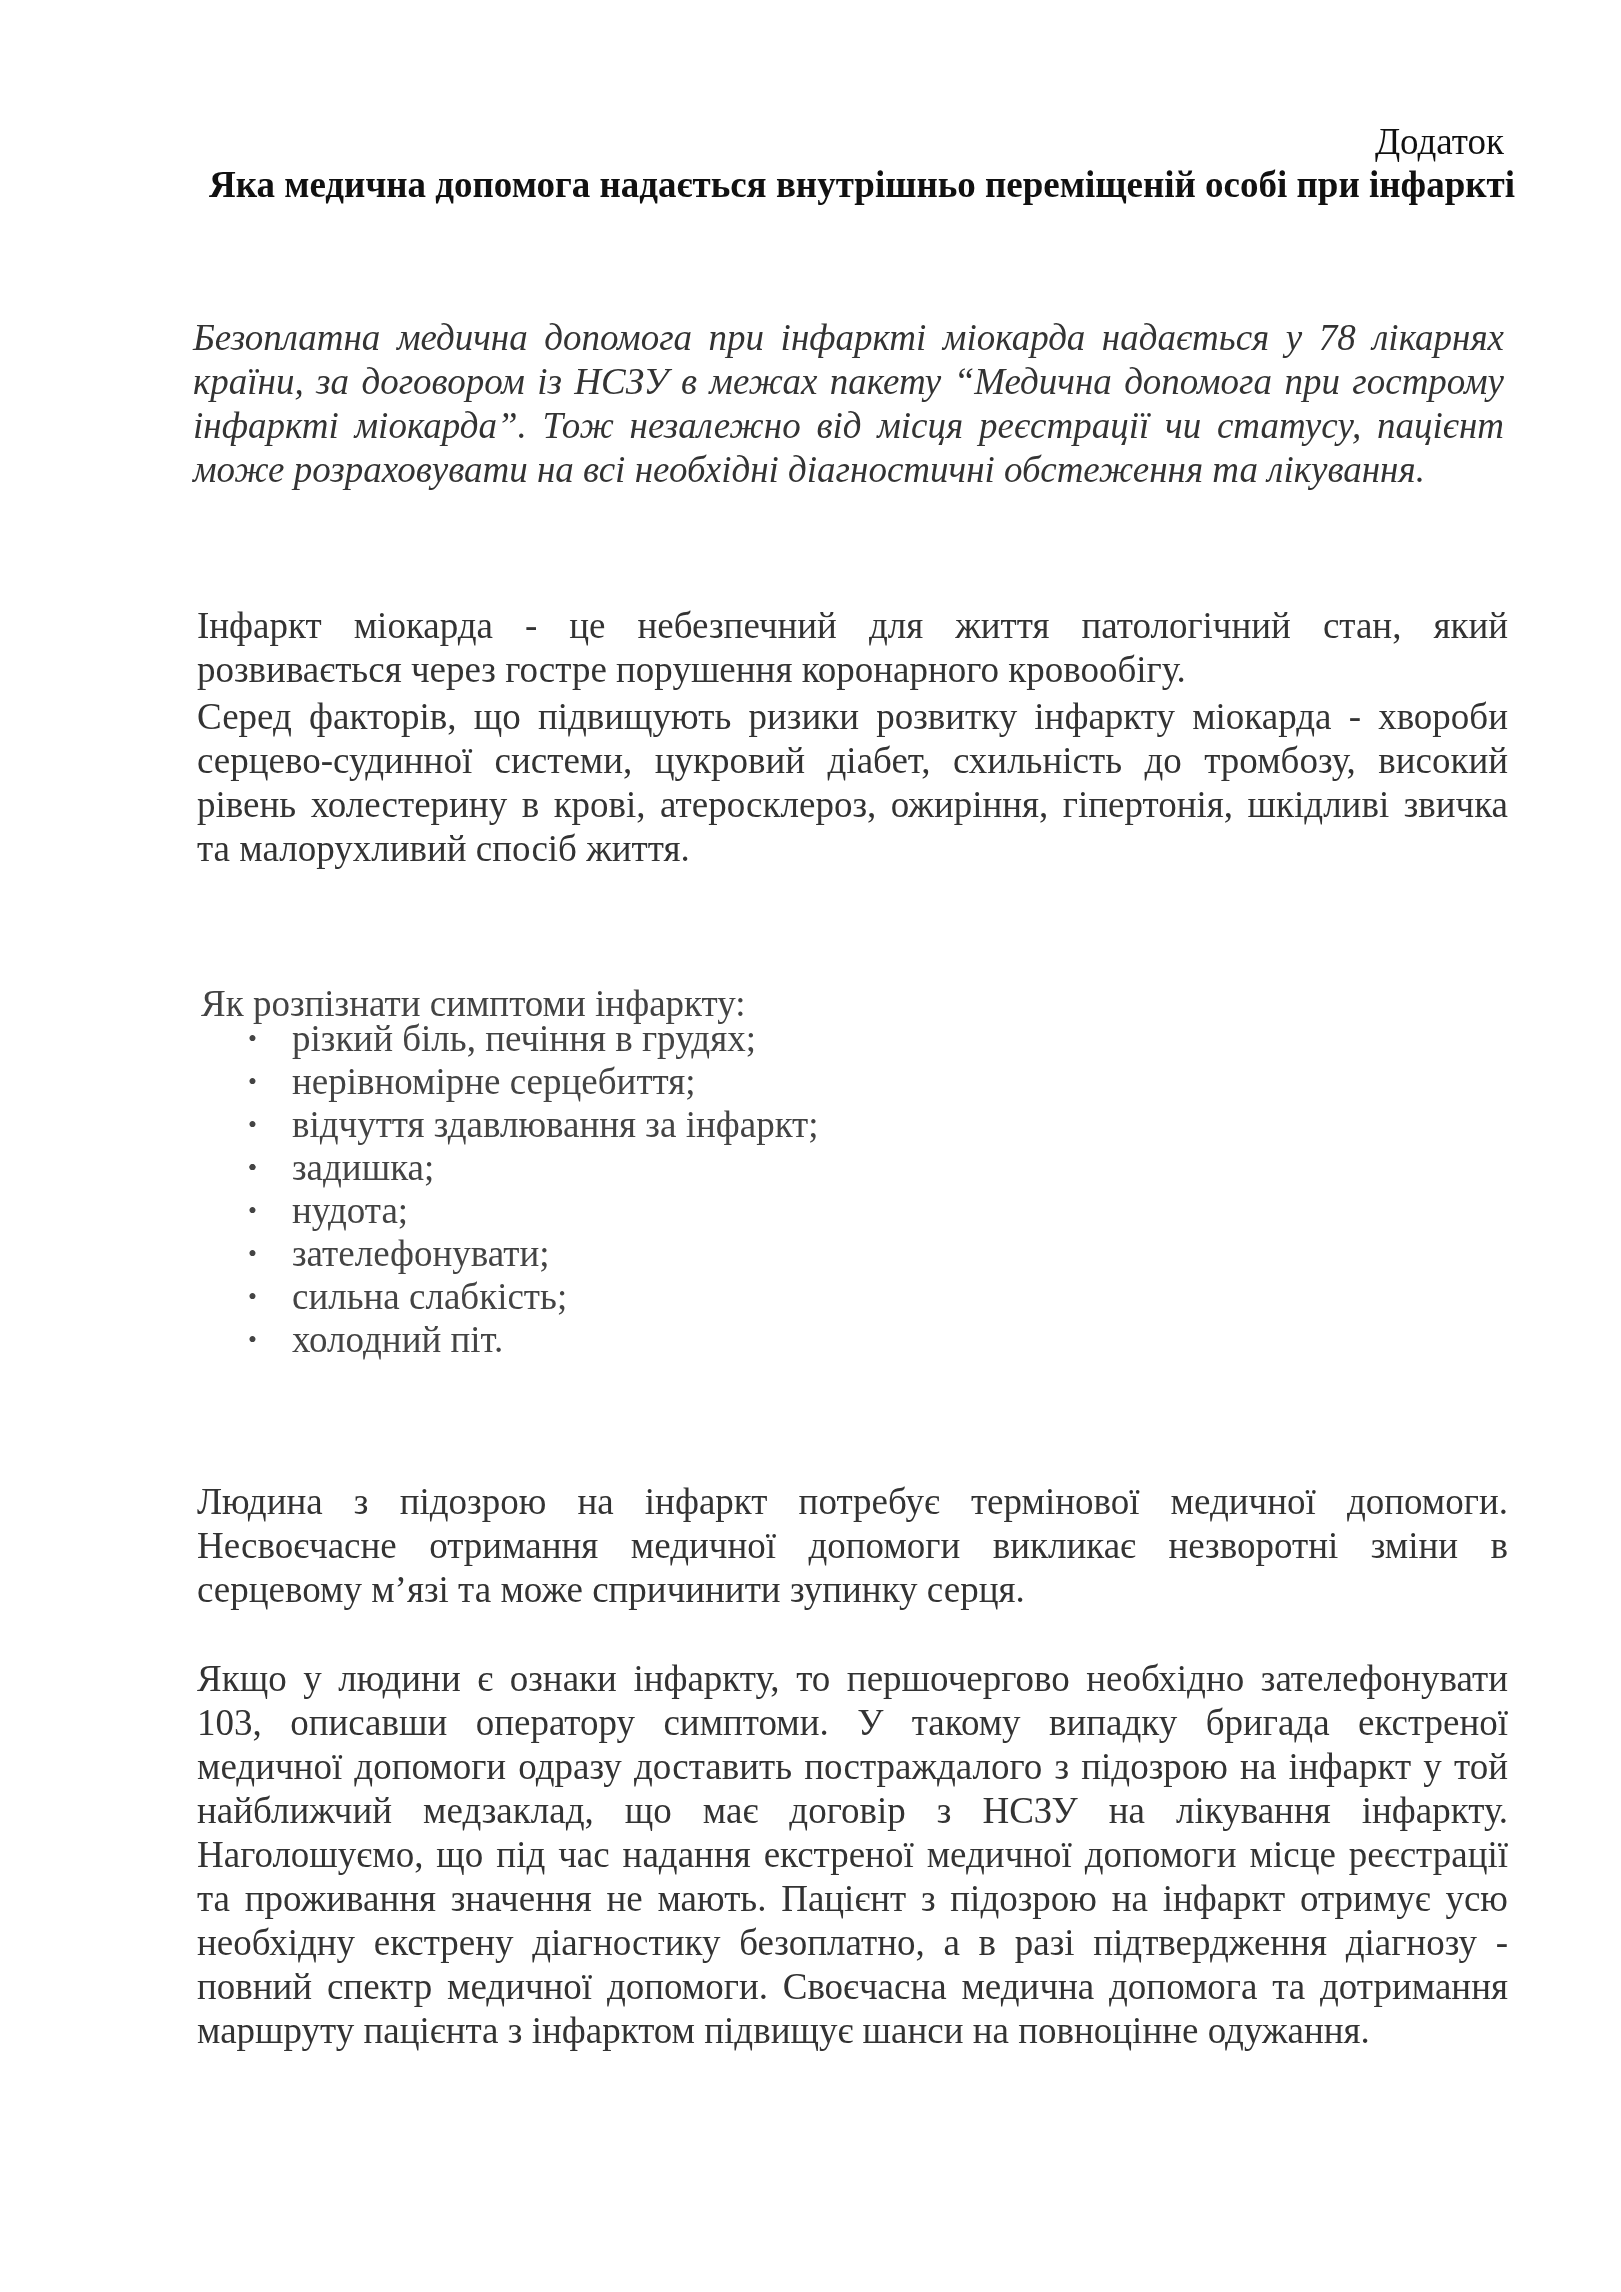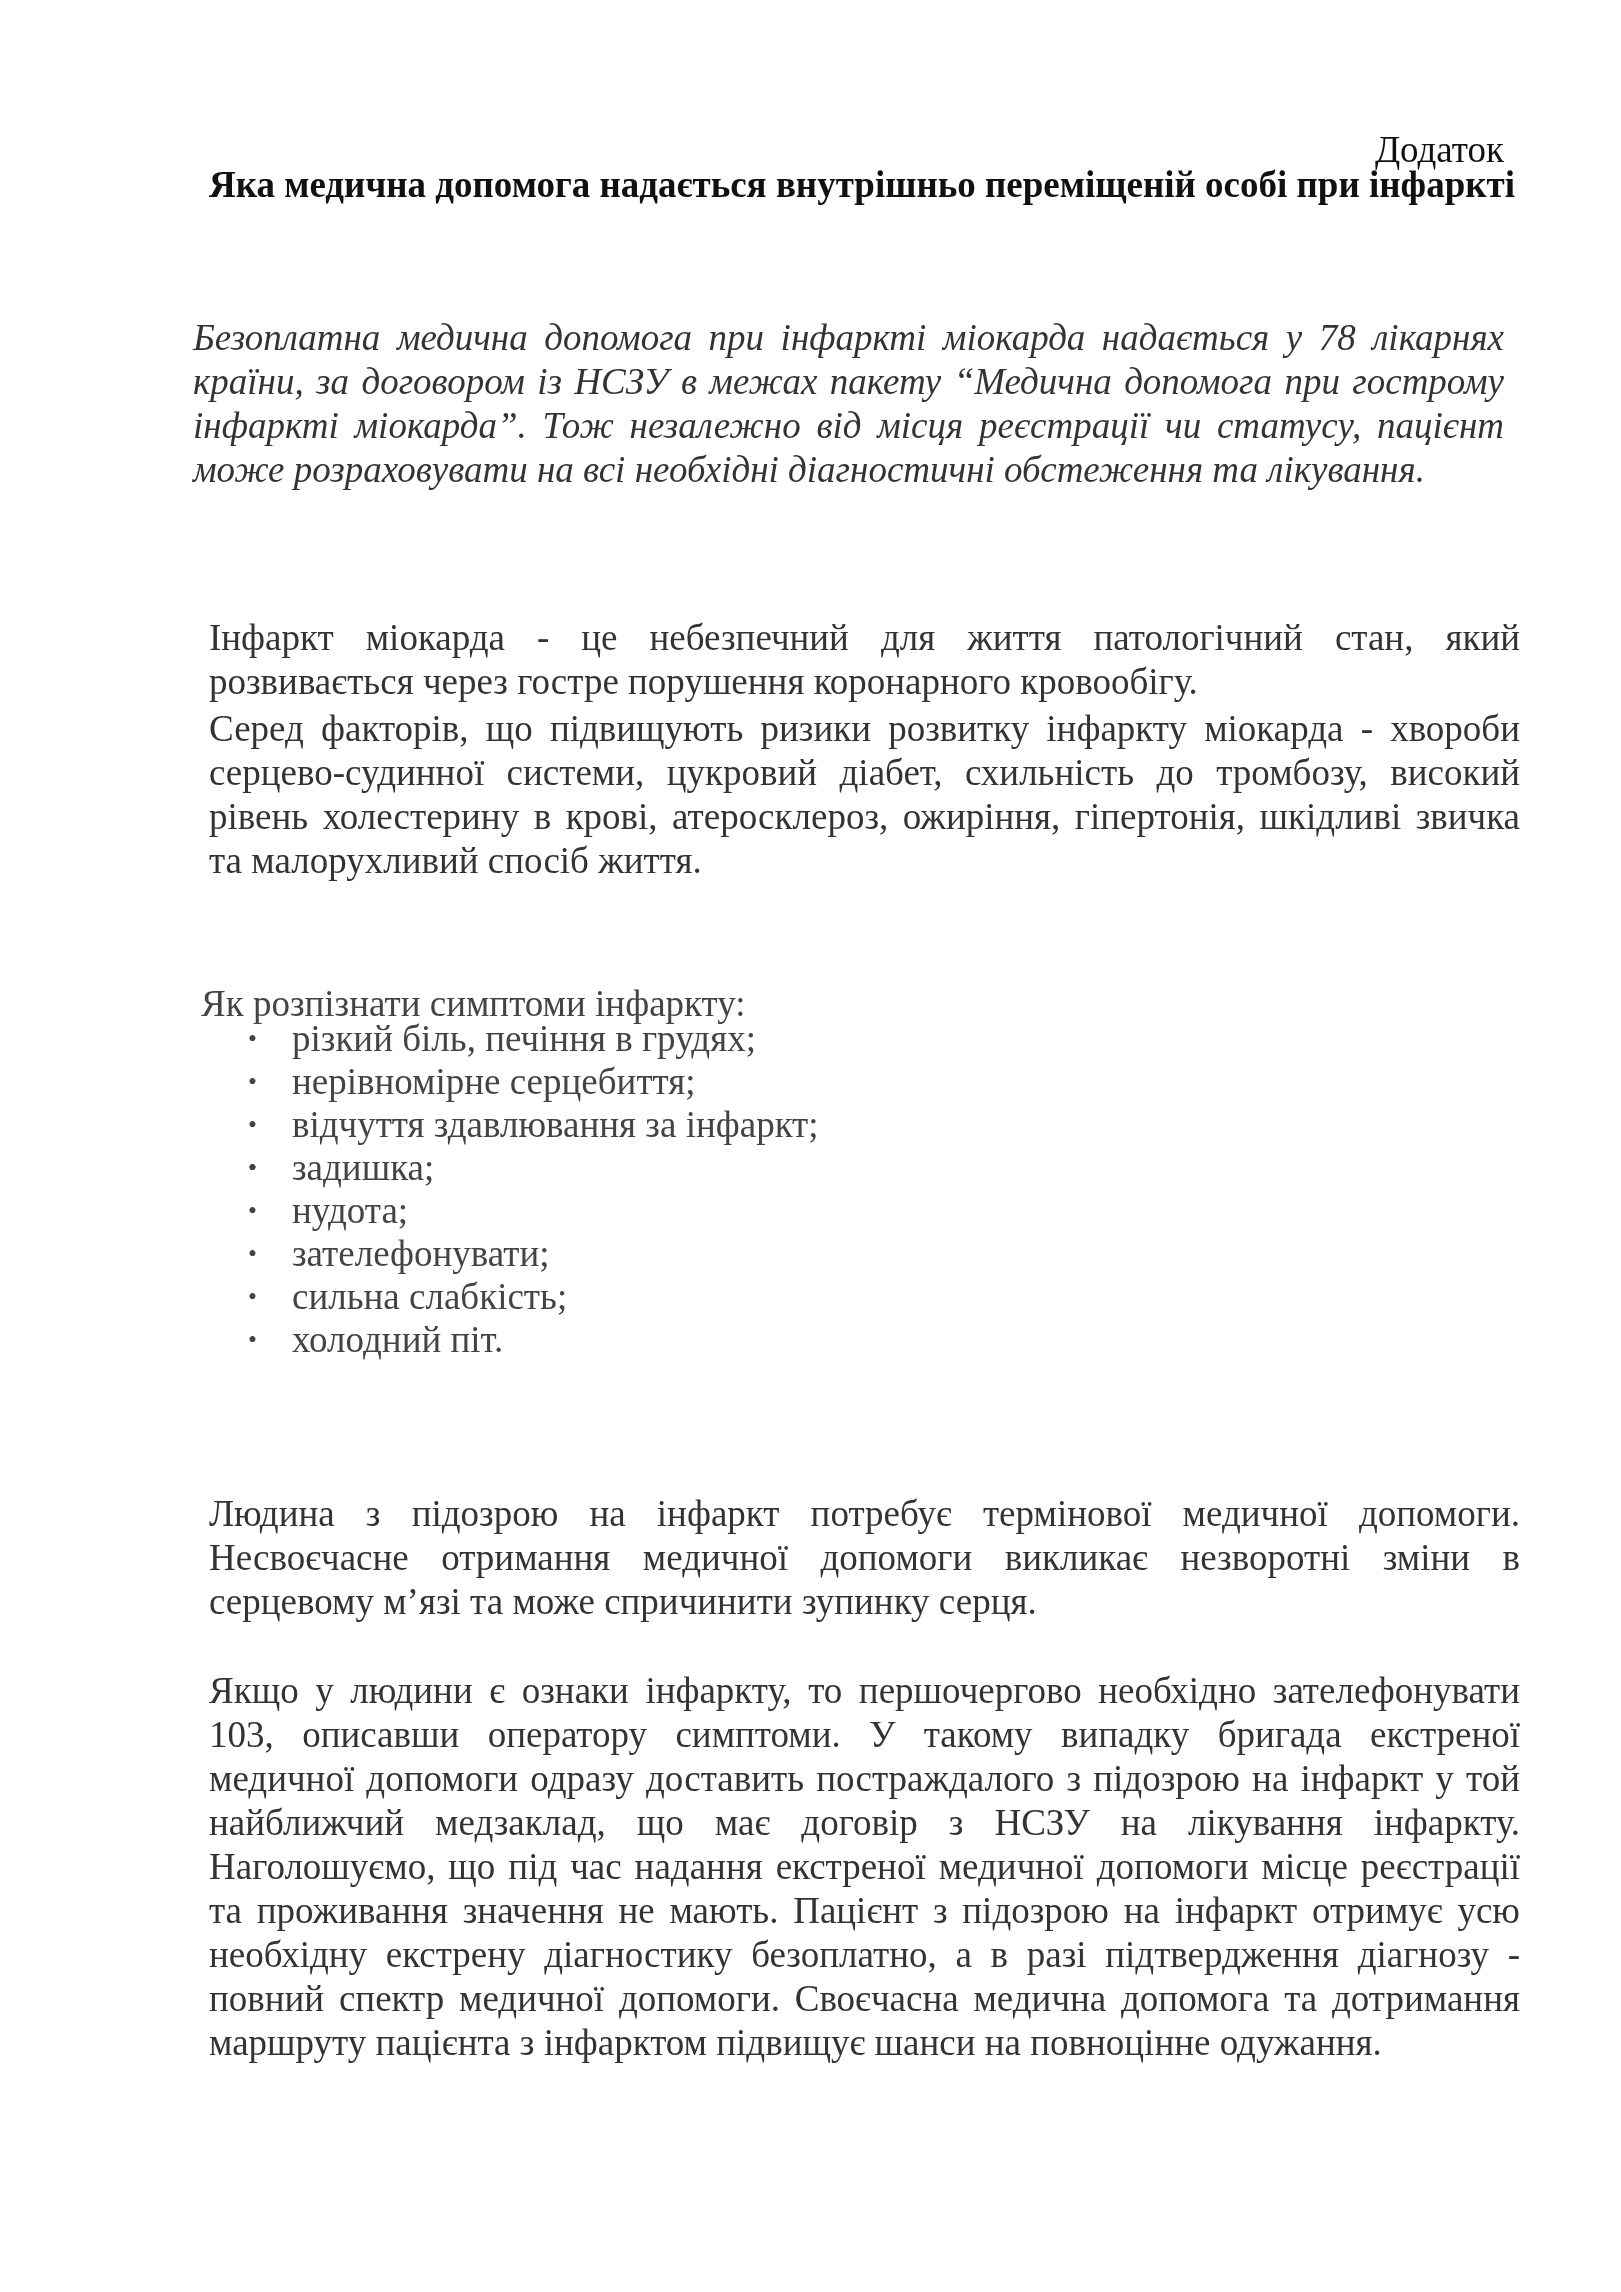--- a/index.html
+++ b/index.html
@@ -3,34 +3,34 @@
 <meta charset="utf-8">
 <style>
   html, body { margin: 0; padding: 0; background: #ffffff; }
   body {
     width: 1621px; height: 2293px; position: relative; overflow: hidden;
     font-family: "Liberation Serif", "DejaVu Serif", serif;
     color: #111;
   }
   .page { position: absolute; left: 193px; top: 0; width: 1311px; }
   .annex {
-    position: absolute; right: 0; top: 128px;
+    position: absolute; right: 0; top: 120px;
     font-size: 37px; line-height: 43px; color: #111;
   }
   .title {
     position: absolute; left: 16px; top: 163px; width: 1311px;
     font-size: 37px; line-height: 43px; font-weight: bold; margin: 0;
   }
   .lead {
     position: absolute; left: 0; top: 316px; width: 1311px;
     font-size: 37px; line-height: 44px; font-weight: normal; font-style: italic;
     text-align: justify; color: #333; margin: 0;
   }
   .p {
-    position: absolute; left: 0; width: 1311px; margin: 16px;
+    position: absolute; left: 0; width: 1311px; margin: 4px;
     font-size: 37px; line-height: 44px; text-align: justify; color: #333;
   }
   .p.last-line-left { text-align-last: left; }
   .p1 { top: 600px; }
   .p2 { top: 691px; }
   .list-intro { position: absolute; left: 0; top: 974px; font-size: 37px; line-height: 43px; color: #444; margin: 8px; }
   .symptoms { position: absolute; left: 0; top: 1017px; list-style: none; margin: 0; padding: 0; }
   .symptoms li { position: relative; font-size: 37px; line-height: 43px; color: #444; padding-left: 99px; white-space: nowrap; }
   .symptoms li .bullet { position: absolute; left: 55px; top: 0; font-size: 25.5px; }
   .p3 { top: 1476px; }

